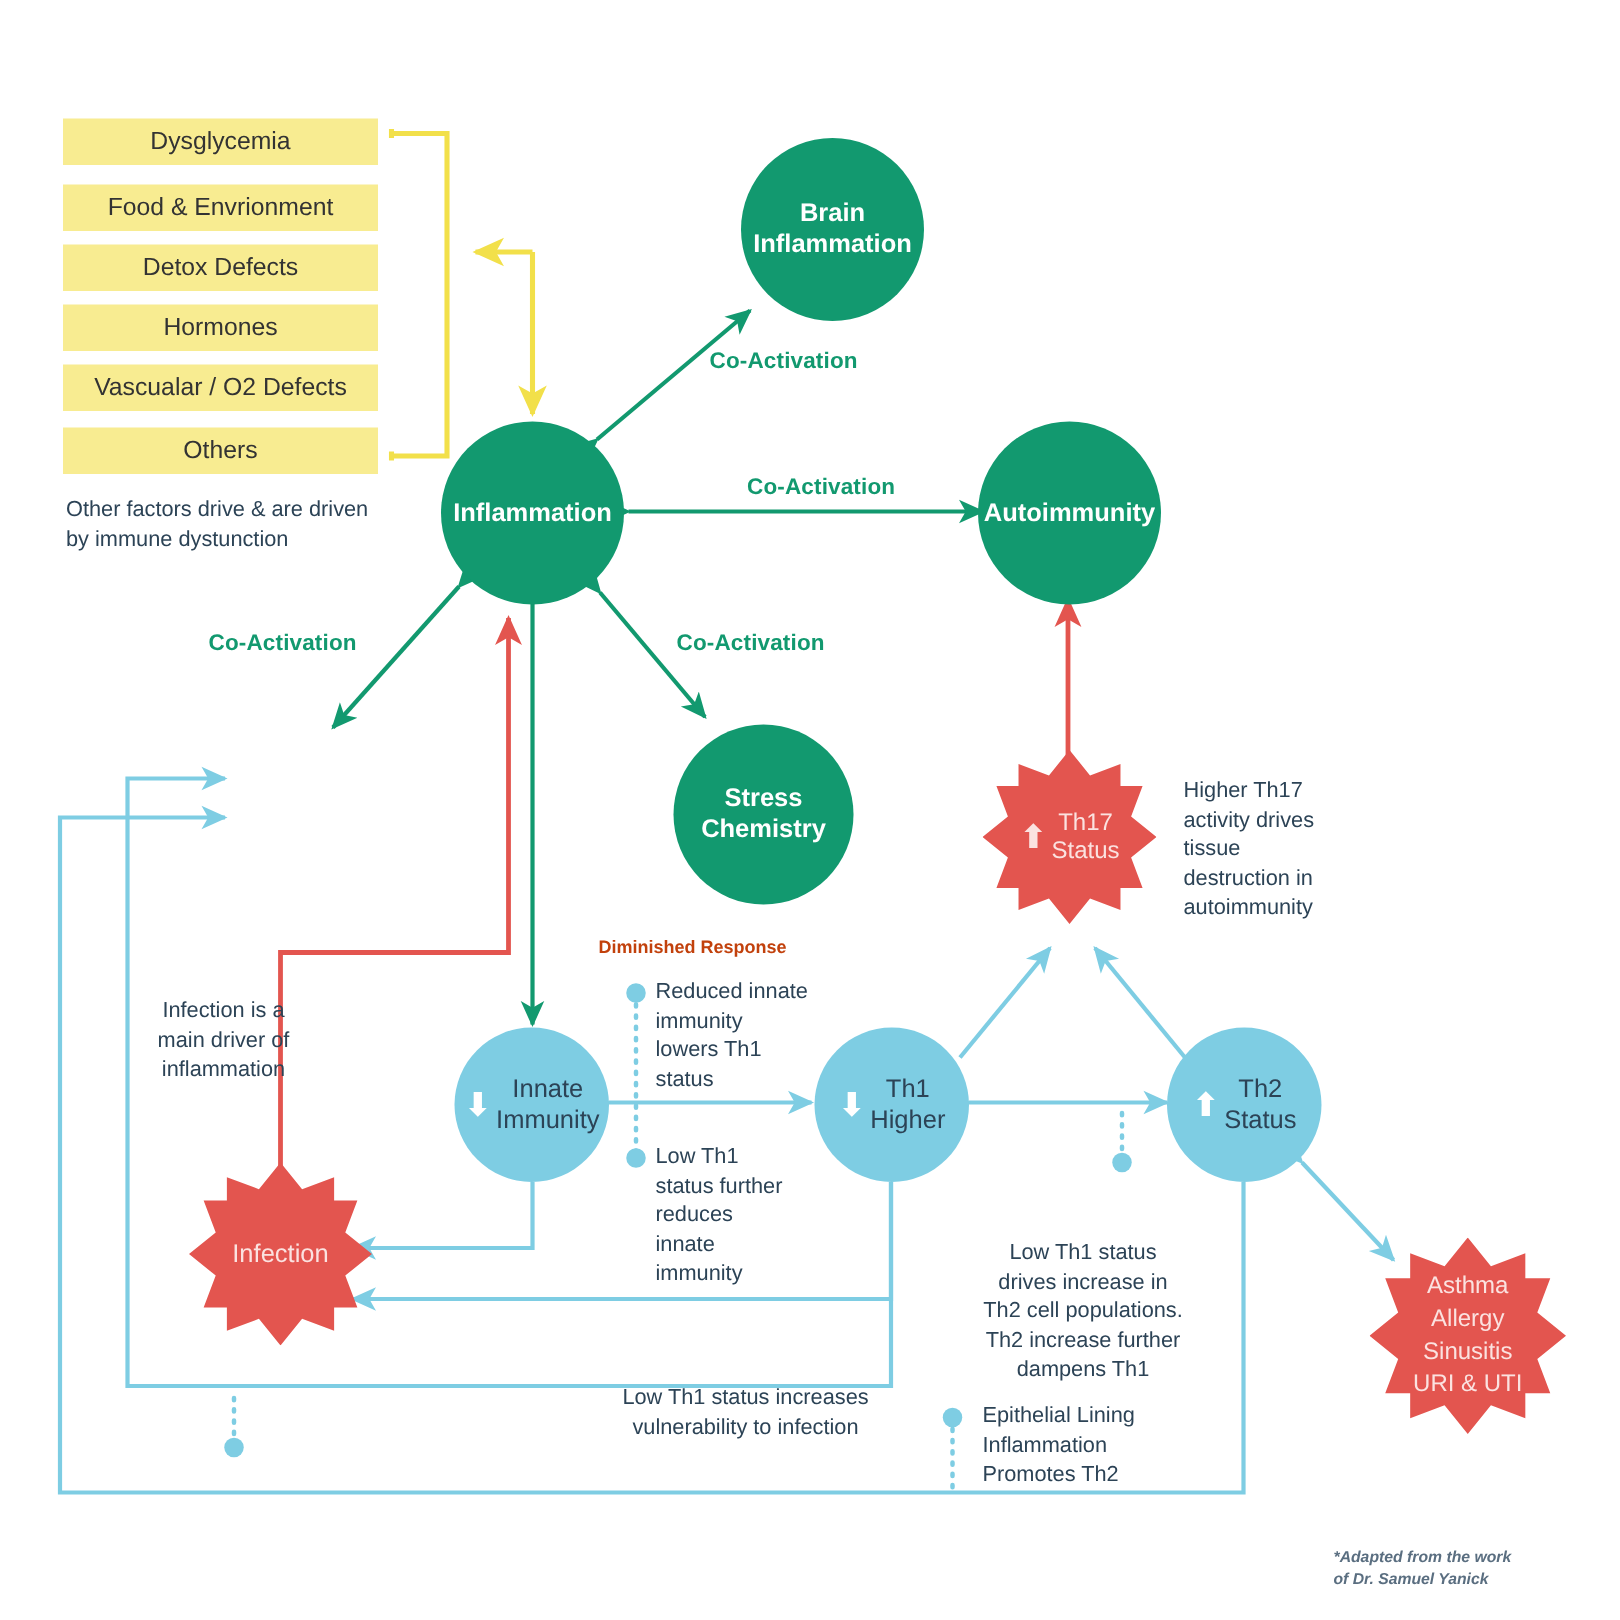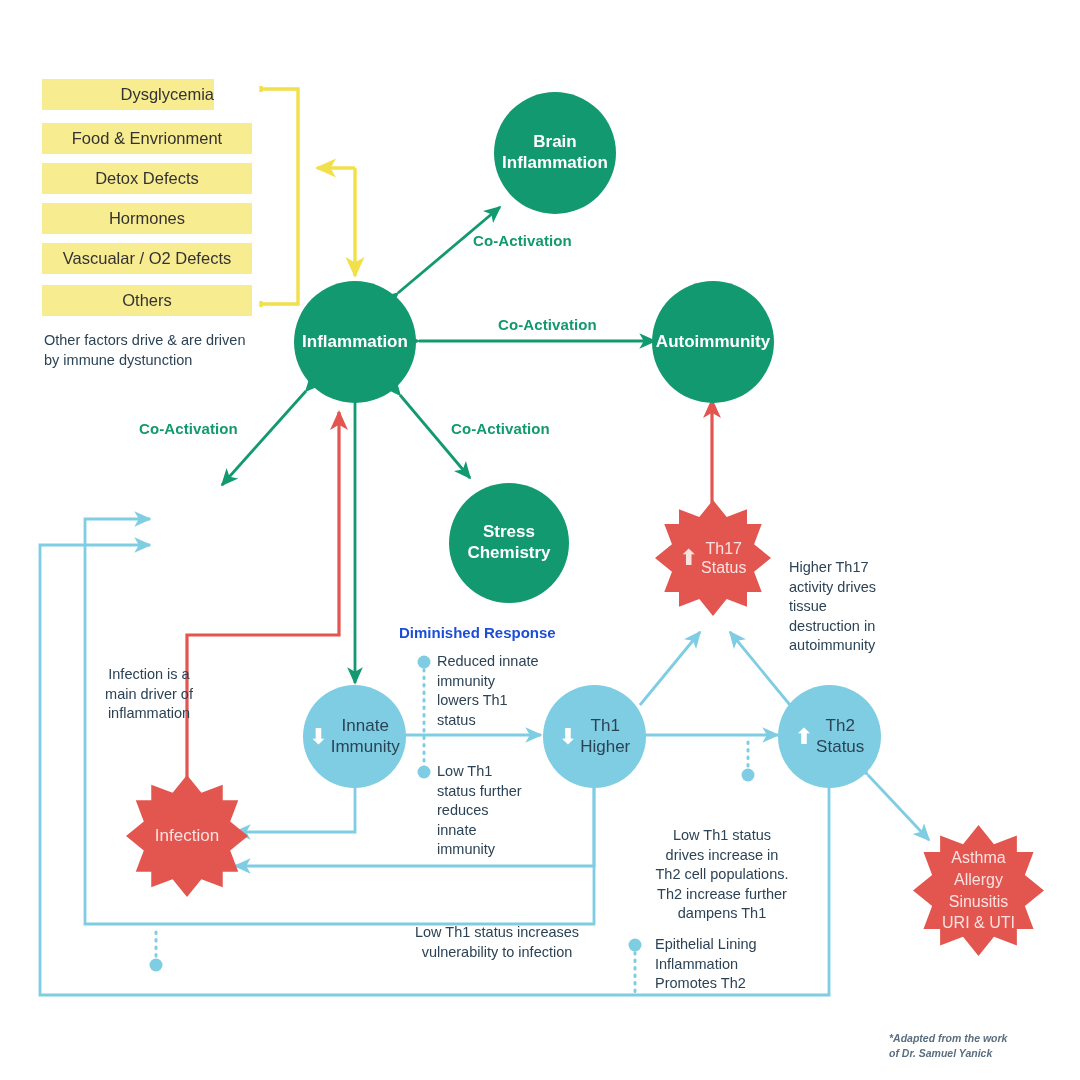--- a/index.html
+++ b/index.html
@@ -17,21 +17,21 @@
       85.4% 38.2%, 100% 50%, 85.4% 61.8%, 92.0% 79.3%, 79.3% 79.3%,
       79.3% 92.0%, 61.8% 85.4%, 50% 100%, 38.2% 85.4%, 20.7% 92.0%,
       20.7% 79.3%, 8.0% 79.3%, 14.6% 61.8%, 0% 50%, 14.6% 38.2%,
       8.0% 20.7%, 20.7% 20.7%, 20.7% 8.0%, 38.2% 14.6%);
   }
   .ybox{position:absolute;background:#f8ec91;color:#333333;font-size:16.5px;
         display:flex;align-items:center;justify-content:center;box-sizing:border-box;}
 
   .lbl{position:absolute;color:#2c4356;font-size:14.5px;line-height:1.35;}
   .lbl-ca{position:absolute;color:#12996f;font-weight:bold;font-size:15px;letter-spacing:.1px;}
-  .lbl-dim{position:absolute;color:#1d4ed8;font-weight:bold;font-size:15px;}
+  .lbl-dim{position:absolute;color:#c2410c;font-weight:bold;font-size:12px;}
   .foot{position:absolute;color:#5a6e80;font-size:10.5px;font-style:italic;line-height:1.4;font-weight:bold;}
 
   .arrowtxt{display:flex;align-items:center;justify-content:center;gap:3px;}
   .glyph{font-size:22px;line-height:1;font-weight:bold;}
   .glyph-w{color:#ffffff;}
   .glyph-p{color:#fbe2e0;}
 </style>
 </head>
 <body>
 
@@ -96,21 +96,21 @@
     </g>
     <g fill="#7ecde3">
       <circle cx="424" cy="662" r="6.5"></circle>
       <circle cx="424" cy="772" r="6.5"></circle>
       <circle cx="748" cy="775" r="6.5"></circle>
       <circle cx="156" cy="965" r="6.5"></circle>
       <circle cx="635" cy="945" r="6.5"></circle>
     </g>
   </svg>
 
-  <div class="ybox" style="left:42px;top:79px;width:172px;height:31px;justify-content:flex-end;">
+  <div class="ybox" style="left:42px;top:79px;width:210px;height:31px;">
     <span>Dysglycemia</span>
     </div>
   <div class="ybox" style="left:42px;top:123px;width:210px;height:31px;">
     <span>Food &amp; Envrionment</span>
     </div>
   <div class="ybox" style="left:42px;top:163px;width:210px;height:31px;">
     <span>Detox Defects</span>
     </div>
   <div class="ybox" style="left:42px;top:203px;width:210px;height:31px;">
     <span>Hormones</span>
@@ -189,21 +189,21 @@
   <div class="lbl-ca" style="left:473px;top:232px;">Co-Activation</div>
   <div class="lbl-ca" style="left:498px;top:316px;">Co-Activation</div>
   <div class="lbl-ca" style="left:139px;top:420px;">Co-Activation</div>
   <div class="lbl-ca" style="left:451px;top:420px;">Co-Activation</div>
   <div class="lbl-dim" style="left:399px;top:624px;">Diminished Response</div>
 
   <div class="lbl" style="left:74px;top:665px;width:150px;text-align:center;white-space:pre-line;">Infection is a
 main driver of
 inflammation</div>
 
-  <div class="lbl" style="left:789px;top:518px;width:130px;white-space:pre-line;margin-top:40px;">Higher Th17
+  <div class="lbl" style="left:789px;top:518px;width:130px;white-space:pre-line;">Higher Th17
 activity drives
 tissue
 destruction in
 autoimmunity</div>
 
   <div class="lbl" style="left:437px;top:652px;width:130px;white-space:pre-line;">Reduced innate
 immunity
 lowers Th1
 status</div>
 

